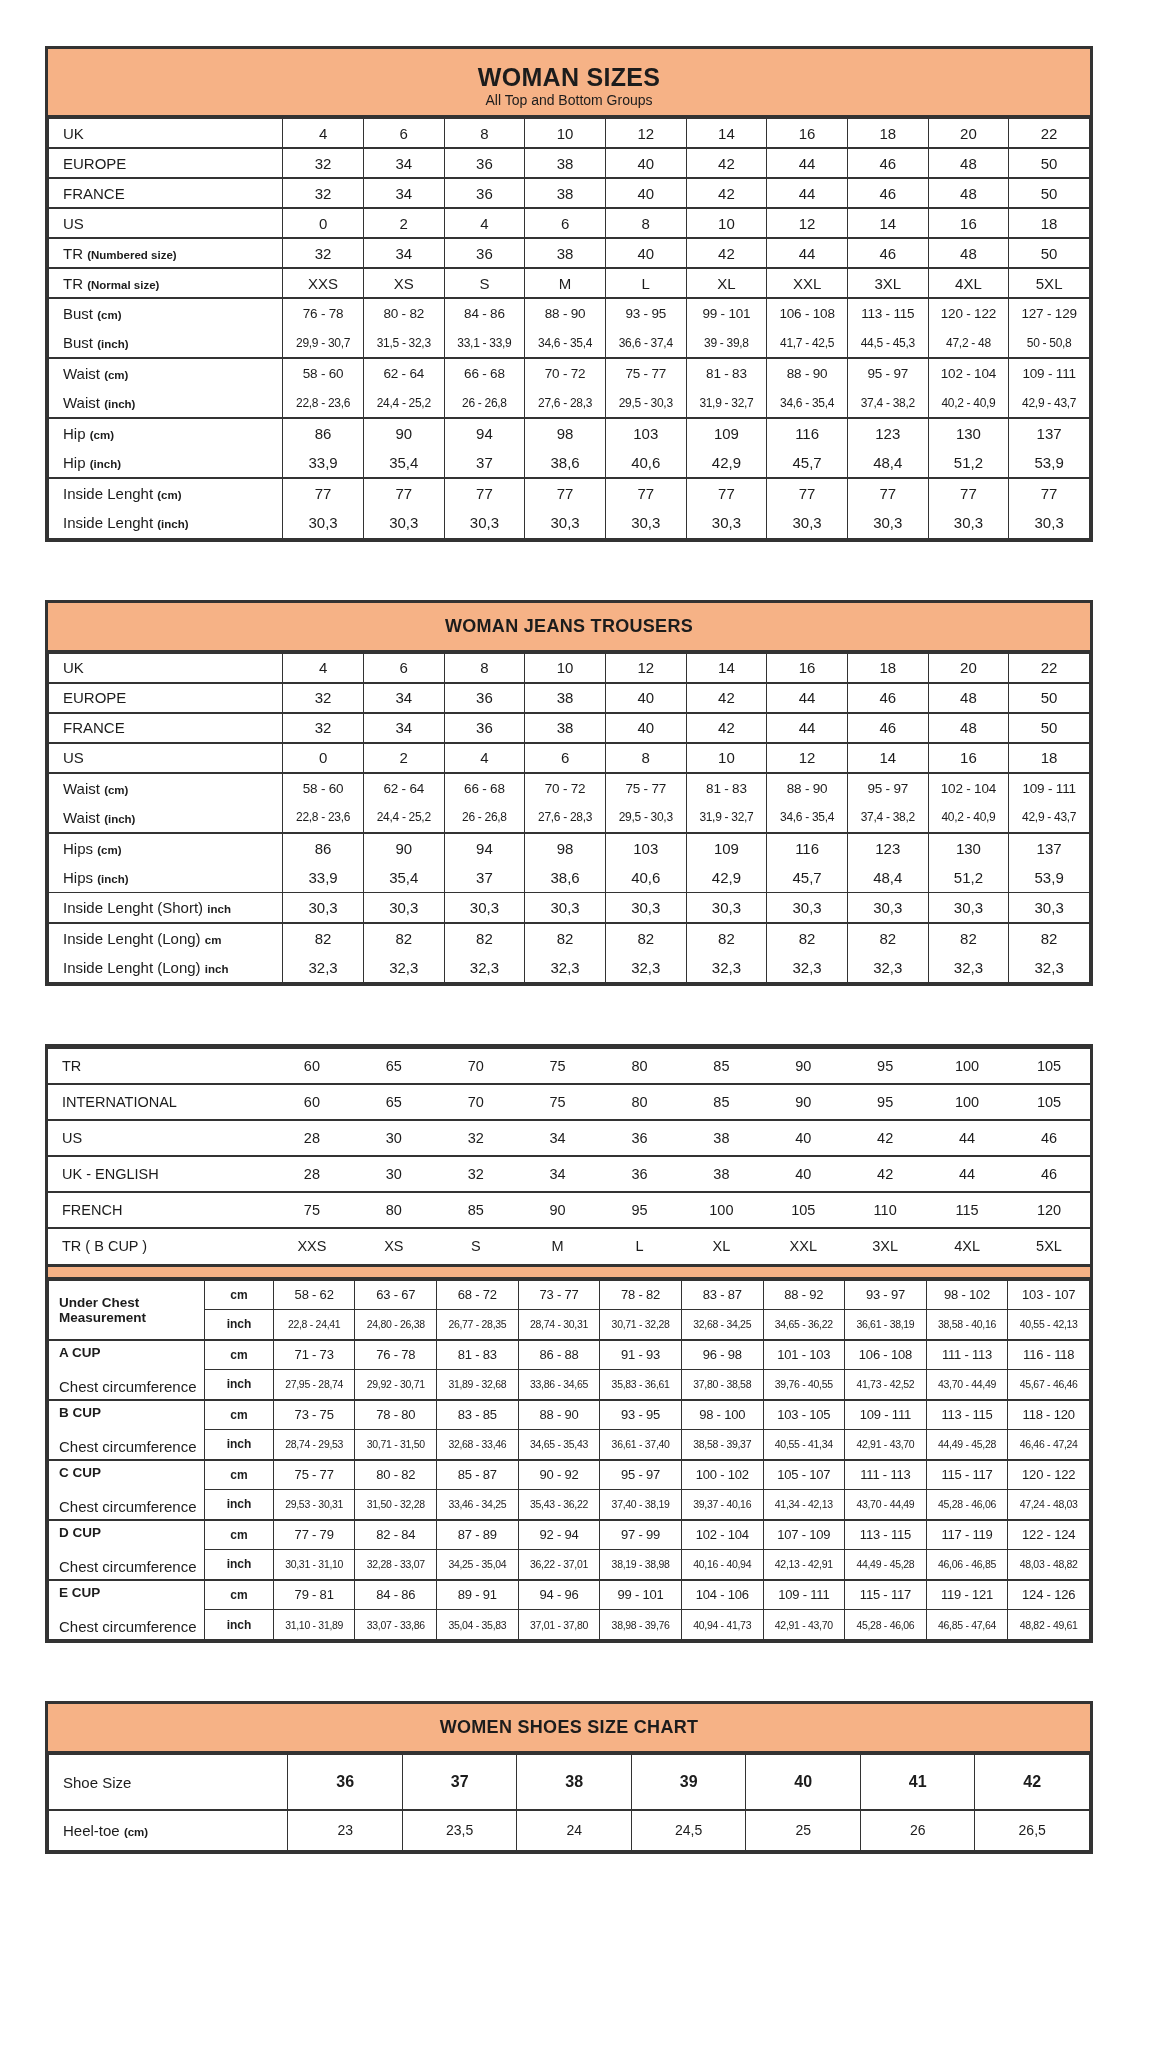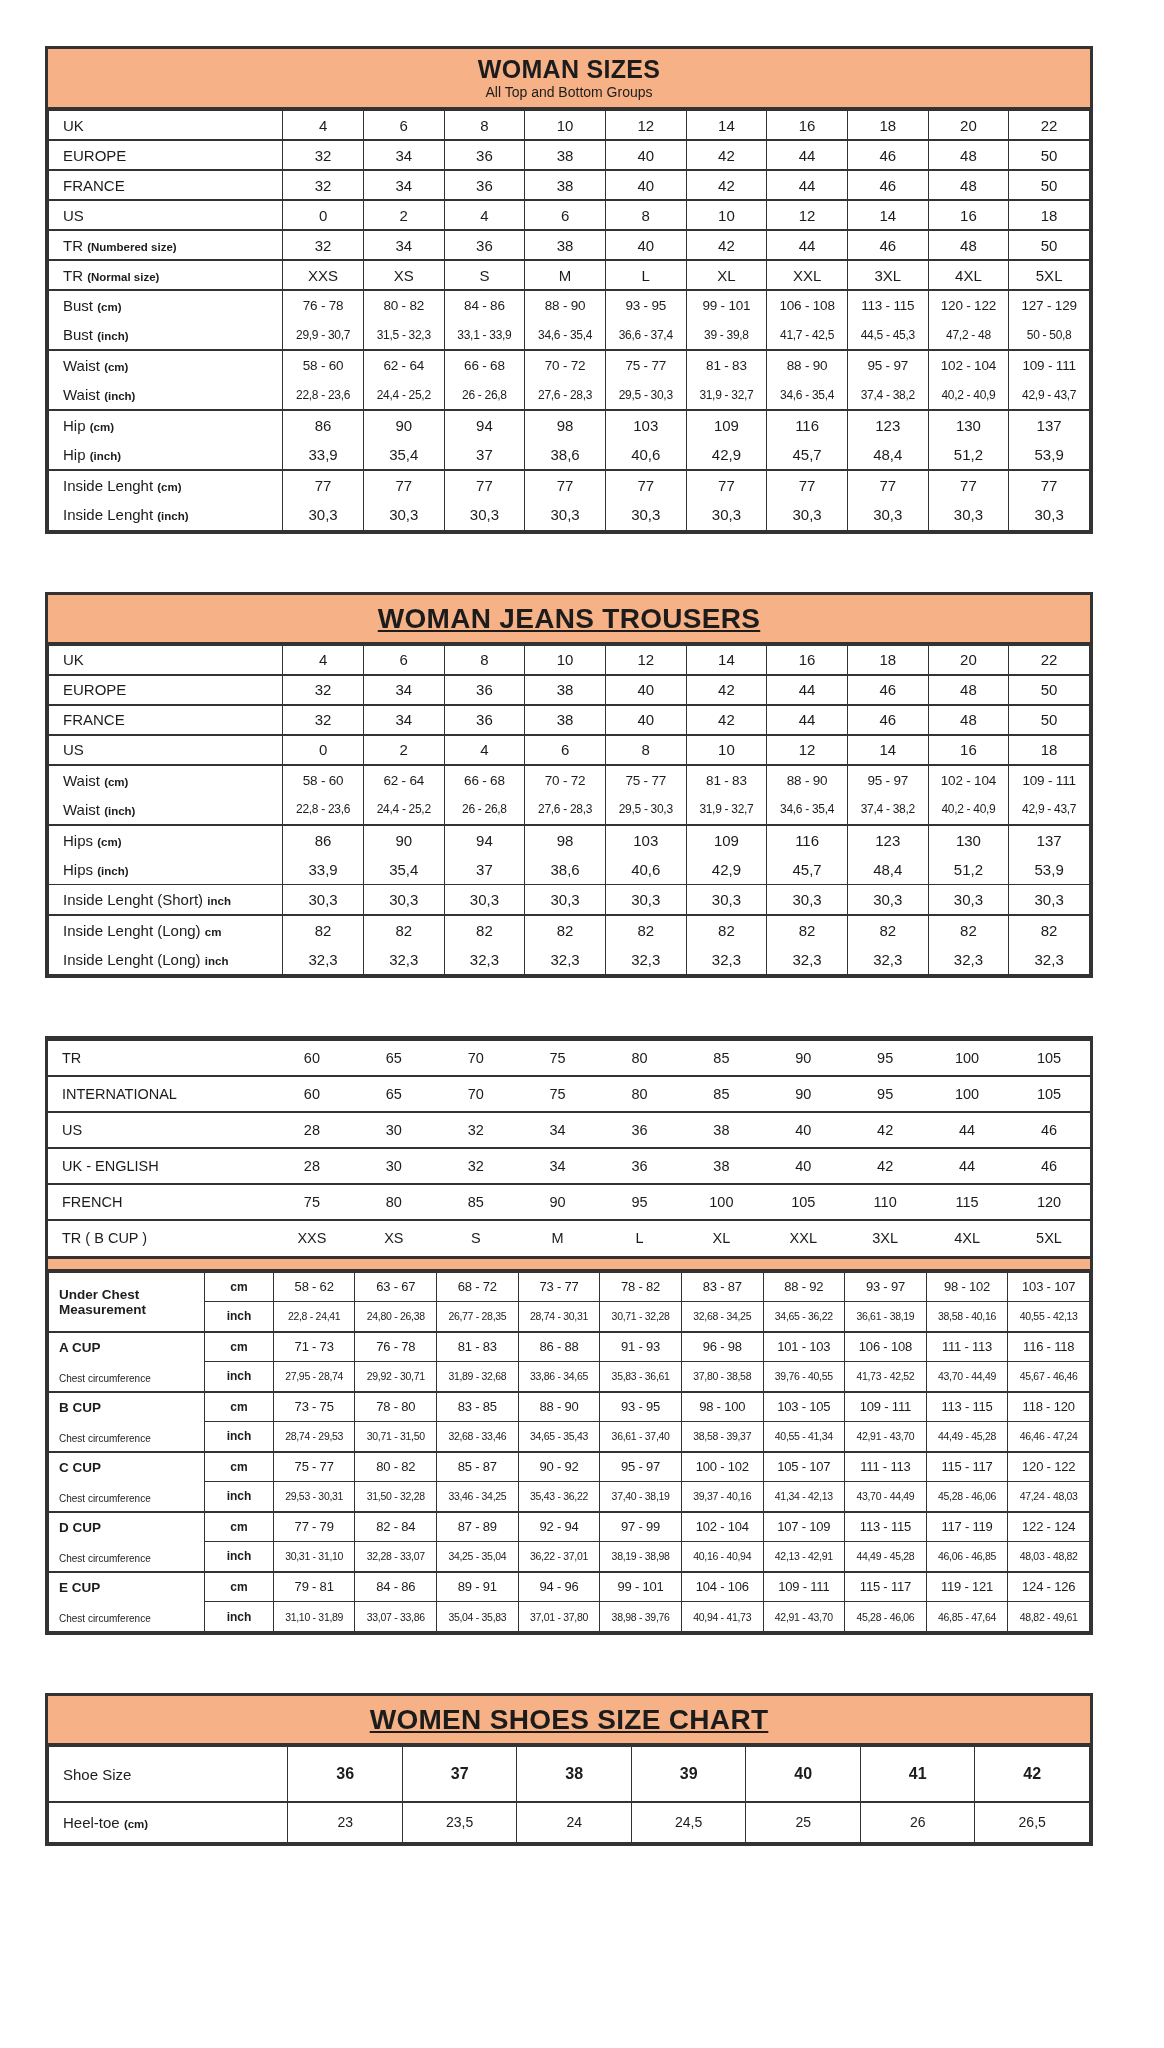--- a/index.html
+++ b/index.html
@@ -3,25 +3,25 @@
 <meta charset="utf-8">
 <style>
   :root { --accent:#f6b286; --line:#333333; --text:#1c1c1c; --bg:#ffffff; }
   * { box-sizing:border-box; }
   html,body { margin:0; padding:0; }
   body { width:1164px; height:2048px; background:var(--bg); color:var(--text);
          font-family:"Liberation Sans", sans-serif; overflow:hidden; }
   .page { padding:46px 0 0 45px; }
   .tbl { width:1048px; border:3px solid var(--line); margin-bottom:58px; background:#fff; }
   .tbl:last-child { margin-bottom:0; }
-  .tbl-head { background:var(--accent); border-bottom:2.5px solid var(--line); text-align:center; padding:6px 0 7px; }
+  .tbl-head { background:var(--accent); border-bottom:2.5px solid var(--line); text-align:center; padding:14px 0 7px; }
   .tbl-title { font-size:25px; font-weight:700; letter-spacing:.3px; line-height:29px; }
   .tbl-subtitle { font-size:14px; font-weight:400; line-height:16px; }
   .tbl-head.single { padding:9px 0; }
-  .tbl-head.single .tbl-title { font-size:28px;text-decoration:underline; }
+  .tbl-head.single .tbl-title { font-size:18px; }
   table { width:100%; border-collapse:collapse; table-layout:fixed; }
   td { border:1.8px solid var(--line); text-align:center; vertical-align:middle; padding:0 2px; overflow:hidden; }
   tr { height:30px; }
   tr.g0 td { border-top:2.6px solid var(--line); }
   tr.p0 td { border-bottom:none; }
   tr.p1 td { border-top:none; }
   td.lbl { text-align:left; padding-left:14px; font-weight:700; font-size:15px; white-space:nowrap; }
   .lm { font-weight:400; }
   .ls { font-size:11.5px; font-weight:700; }
   td.val { font-size:15px; }
@@ -31,21 +31,21 @@
   
   .simple td { border-left:none; border-right:none; }
   .simple tr { height:36px; }
   .simple td.lbl { width:21.4%; font-size:14.5px; }
   .simple td.val { font-size:14.5px; }
   .strip { height:14px; background:var(--accent); border-top:2.6px solid var(--line); border-bottom:2.6px solid var(--line); }
   
   .cups tr { height:30px; }
   .cups td.cup-lbl { width:15%; text-align:left; padding-left:10px; }
   .cups .cup-name { font-weight:700; font-size:13.5px; line-height:15px; }
-  .cups .cup-sub { font-size:10px; margin-top:18px; }
+  .cups .cup-sub { font-size:15px; margin-top:18px; }
   .cups td.unit { width:6.6%; font-weight:700; font-size:12px; }
   .cups td.val { font-size:13px; letter-spacing:-.2px; }
   .cups tr.u-inch td.val { font-size:10.5px; letter-spacing:-.3px;margin-left:24px; }
   
   .shoes td.lbl { width:23%; }
   .shoes tr:first-child { height:56px; }
   .shoes tr:last-child { height:40px; }
   .shoes tr.bold-vals td.val { font-weight:700; font-size:16px; }
   .shoes tr:last-child td.val { font-size:14px; }
 </style>

